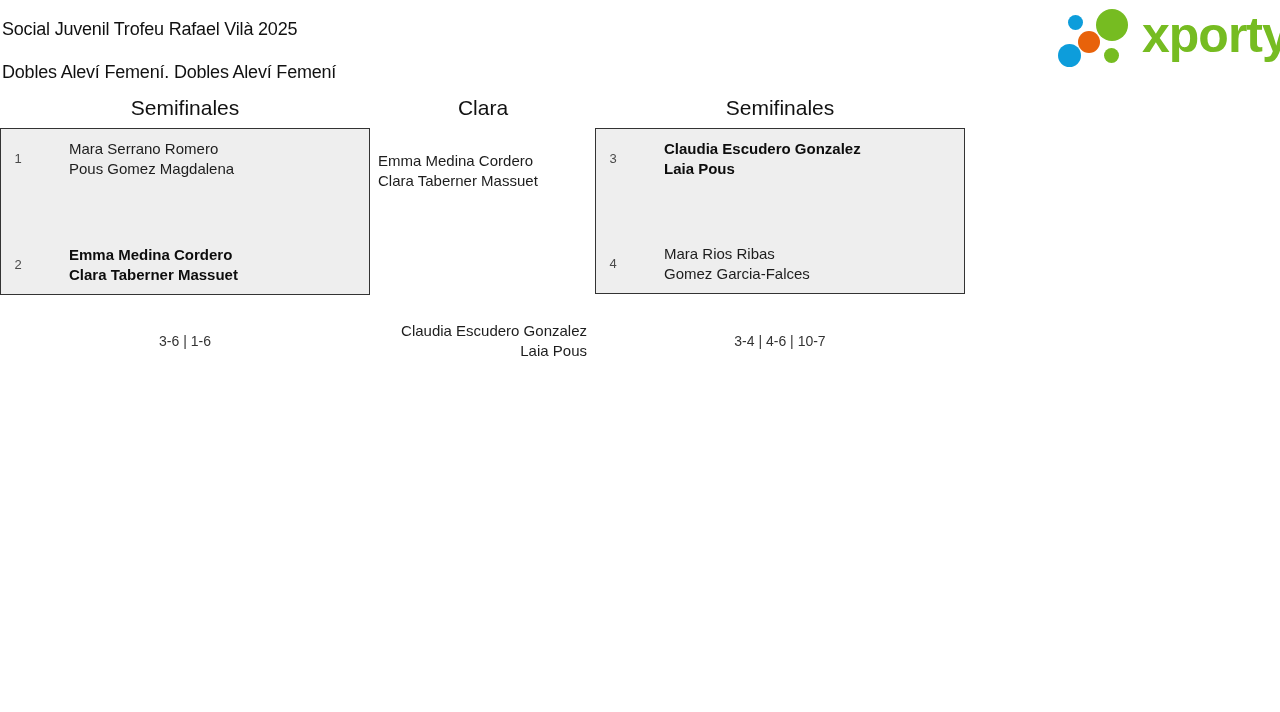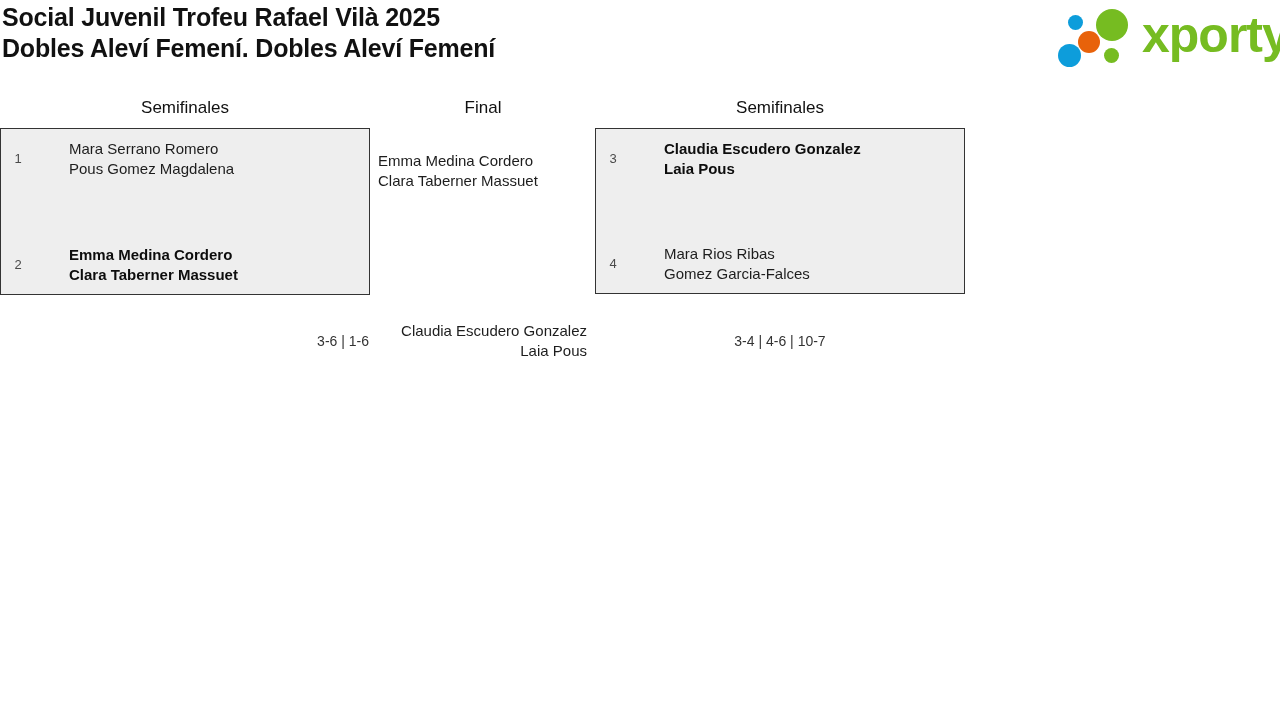--- a/index.html
+++ b/index.html
@@ -26,26 +26,27 @@
     width: 1280px;
     height: 82px;
   }
   .title-block {
     position: absolute;
     left: 2px;
     top: 2px;
     width: 900px;
   }
   .title-line {
-    font-size: 25px;
+    font-size: 18px;
     line-height: 31px;
-    font-weight: 700;
+    font-weight: 400;
     color: #111111;
     letter-spacing: -0.2px;
     white-space: nowrap;
+    margin-top: 12px;
   }
 
   
   .logo {
     position: absolute;
     right: 6px;
     top: 4px;
     width: 228px;
     height: 62px;
   }
@@ -71,21 +72,21 @@
     font-weight: 700;
     color: #76bc21;
     letter-spacing: -1px;
   }
 
   
   .bracket { position: absolute; left: 0; top: 0; width: 1280px; height: 712px; }
 
   .round-header {
     position: absolute;
-    font-size: 17px;
+    font-size: 21px;
     line-height: 21px;
     font-weight: 400;
     color: #111111;
     text-align: center;
   }
   .rh-semis-left  { left: 0px;   top: 97px; width: 370px; }
   .rh-final       { left: 371px; top: 97px; width: 224px; }
   .rh-semis-right { left: 595px; top: 97px; width: 370px; }
 
   .match-box {
@@ -127,21 +128,21 @@
   .score {
     position: absolute;
     left: 0;
     width: 100%;
     text-align: center;
     font-size: 14px;
     line-height: 18px;
     color: #333333;
     font-weight: 400;
   }
-  .score-left  { top: 203px; text-align: right; }
+  .score-left  { top: 203px; }
   .score-right { top: 203px; }
 
   
   .final-entry {
     position: absolute;
     font-size: 15px;
     line-height: 19.5px;
     color: #1d1d1d;
   }
   .final-top {
@@ -177,21 +178,21 @@
       <span class="dot dot-green-sm"></span>
     </div>
     <div class="logo-word">xporty</div>
   </div>
 
 </div>
 
 <div class="bracket">
 
   <div class="round-header rh-semis-left">Semifinales</div>
-  <div class="round-header rh-final">Final</div>
+  <div class="round-header rh-final">Clara</div>
   <div class="round-header rh-semis-right">Semifinales</div>
 
   <div class="match-box mb-left">
 
     <div class="team team-top">
       <span class="seed">1</span>
       <span class="players">
         <div class="player">Mara Serrano Romero</div>
         <div class="player">Pous Gomez Magdalena</div>
       </span>

